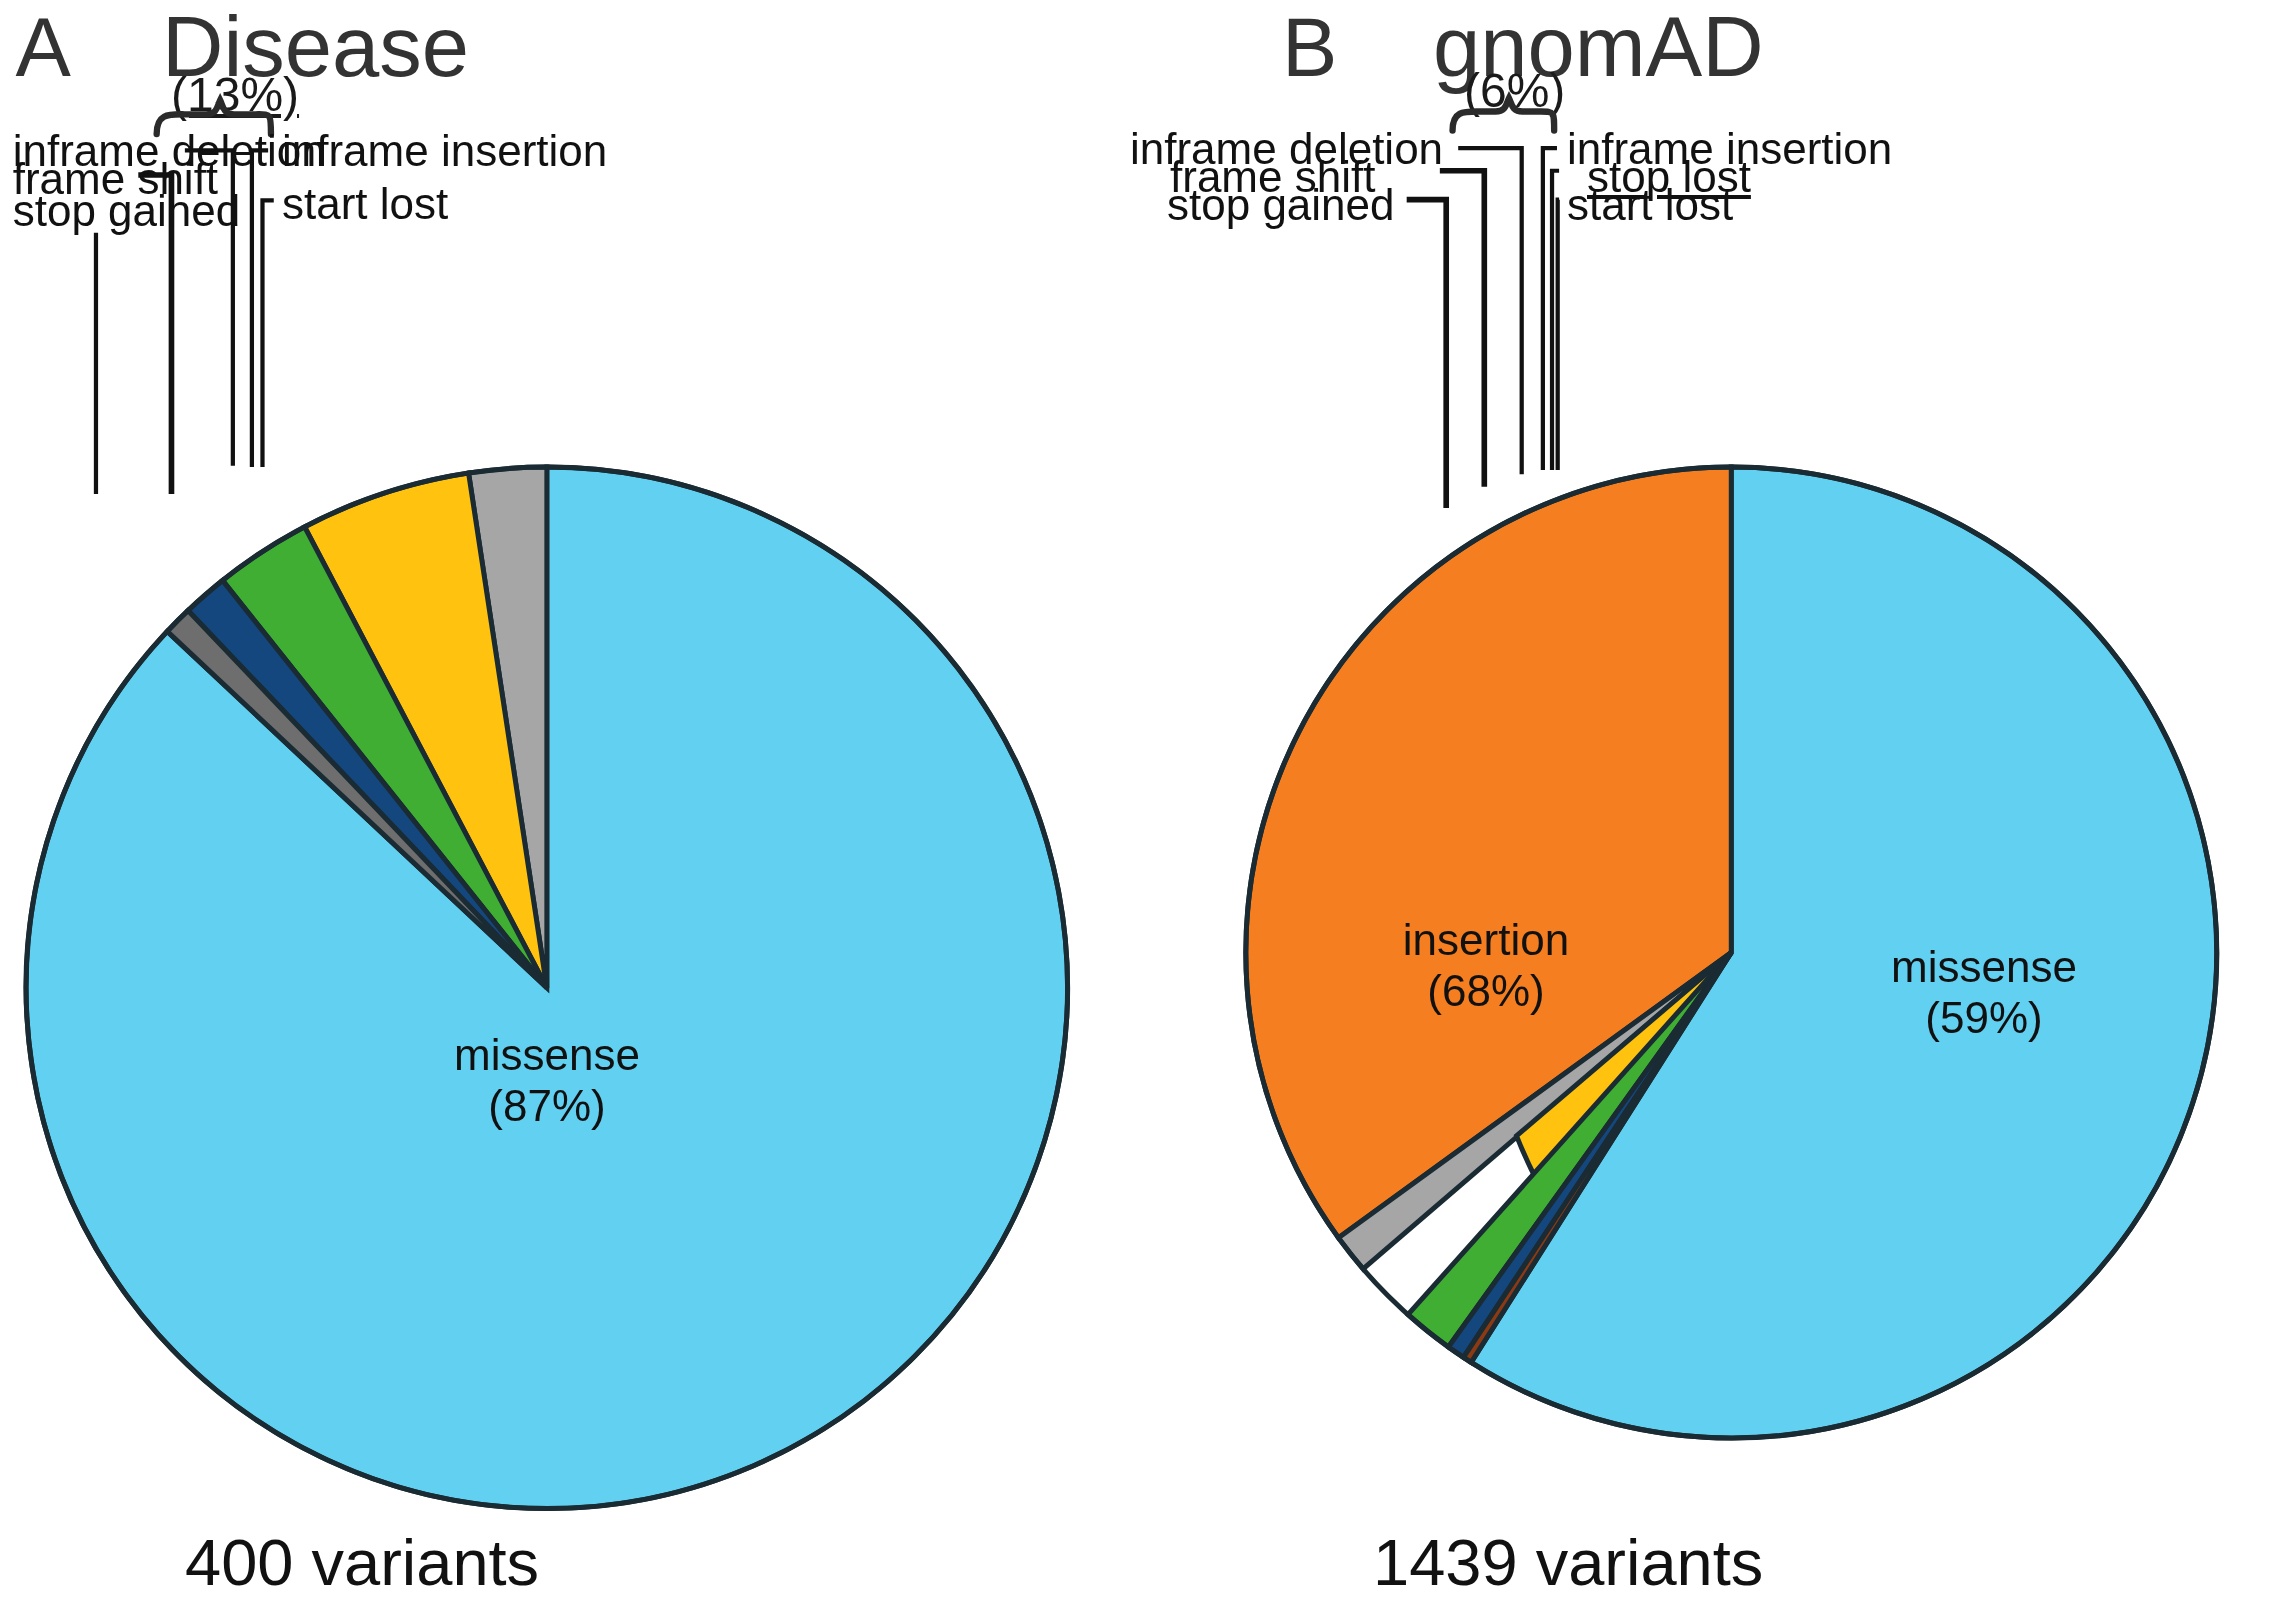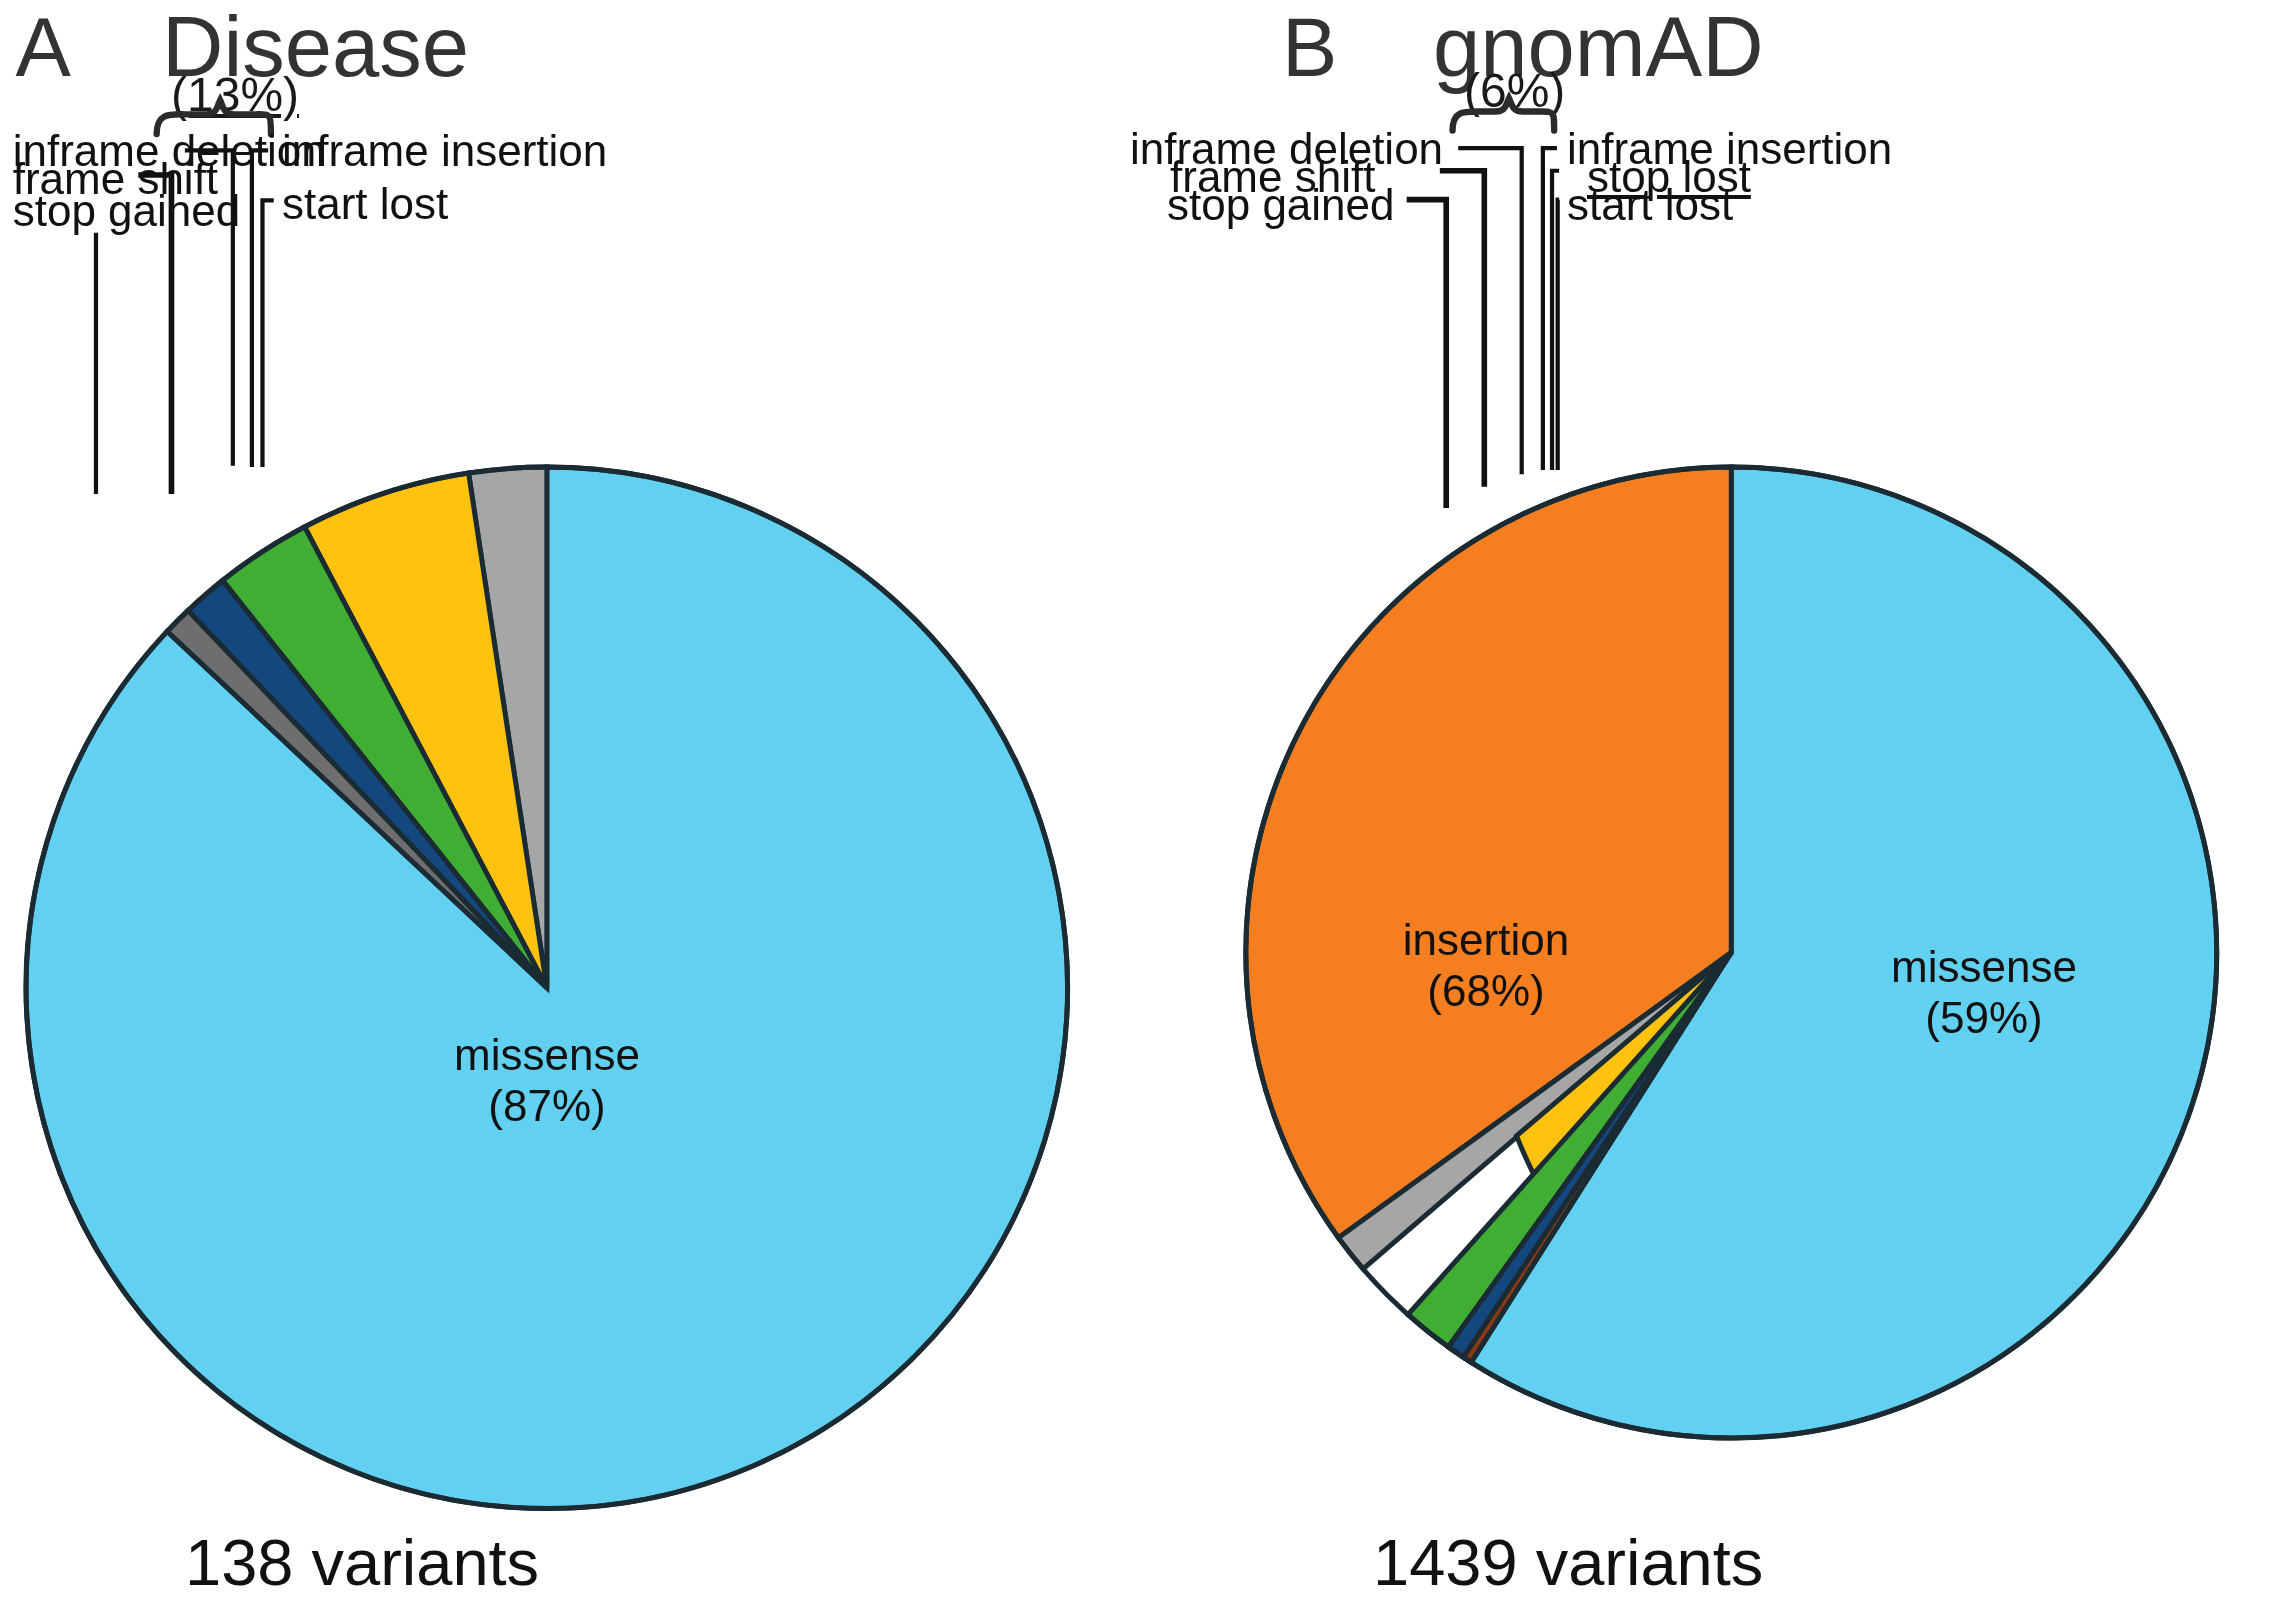--- a/index.html
+++ b/index.html
@@ -68,21 +68,21 @@
       <path d="M 775 1400 L 237.0 894.8 A 738 738 0 0 1 266.4 865.2 Z" fill="#6E6E6E" stroke="#1a2b33" stroke-width="7"></path>
       <circle cx="775" cy="1400" r="738" fill="none" stroke="#1a2b33" stroke-width="7"></circle>
     </g>
   </svg>
 
   <div class="in-pie-label" style="left:406px;top:1030px;width:282px;">
     <span>missense</span><br>
     <span>(87%)</span>
   </div>
 
-  <div class="variant-count" style="left:185px;top:1530px;">138 variants</div>
+  <div class="variant-count" style="left:185px;top:1530px;">400 variants</div>
 </div>
 
 <div class="panel" id="panel-b">
 
   <div class="panel-letter" style="left:145px;top:5.6px;">B</div>
 
   <div class="panel-title" style="left:296px;top:3.5px;">gnomAD</div>
 
   <div class="brace-pct" style="left:327px;top:67px;">(6%)</div>
 

